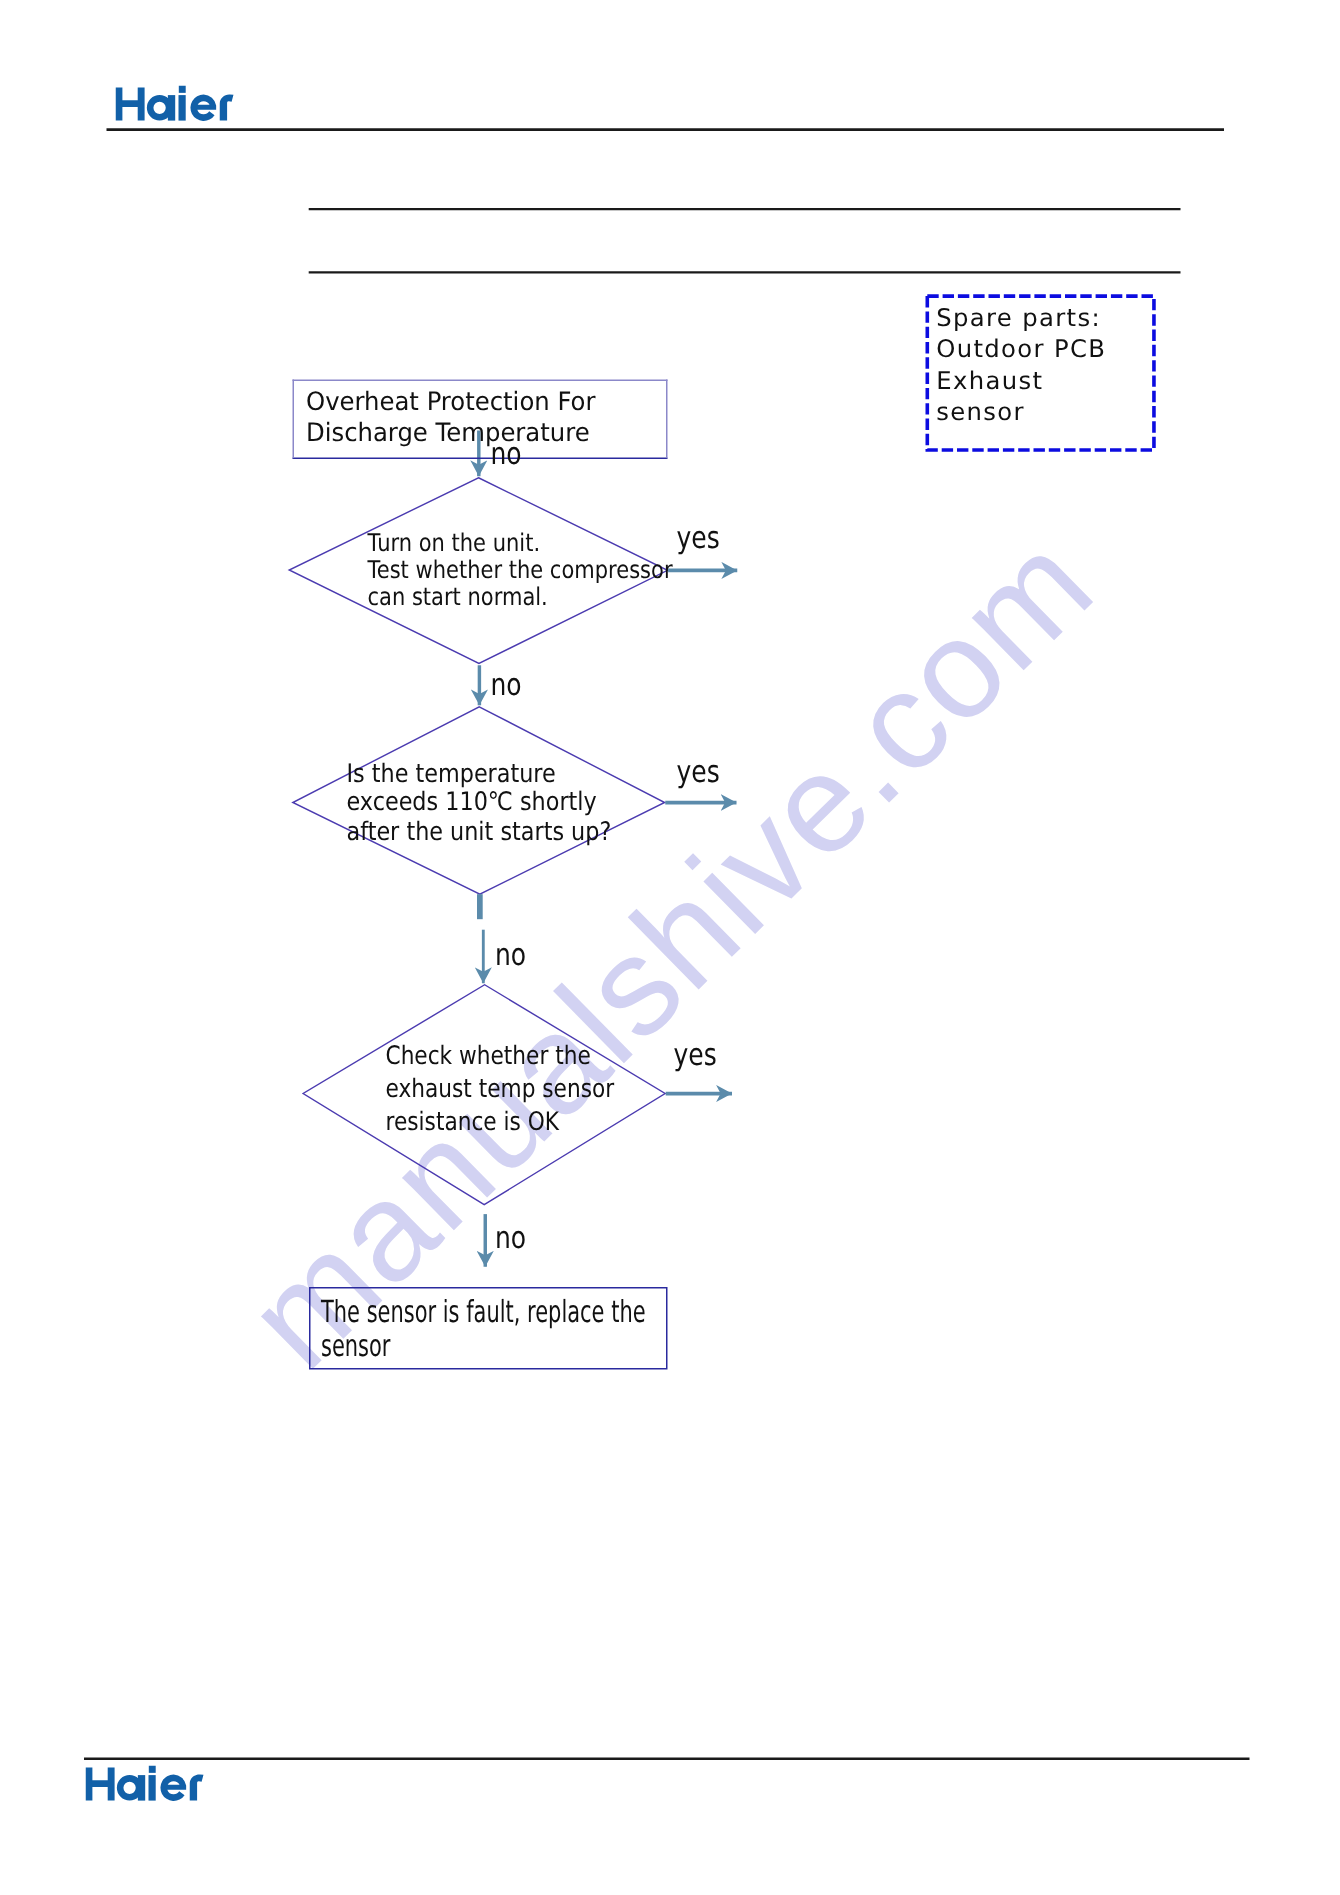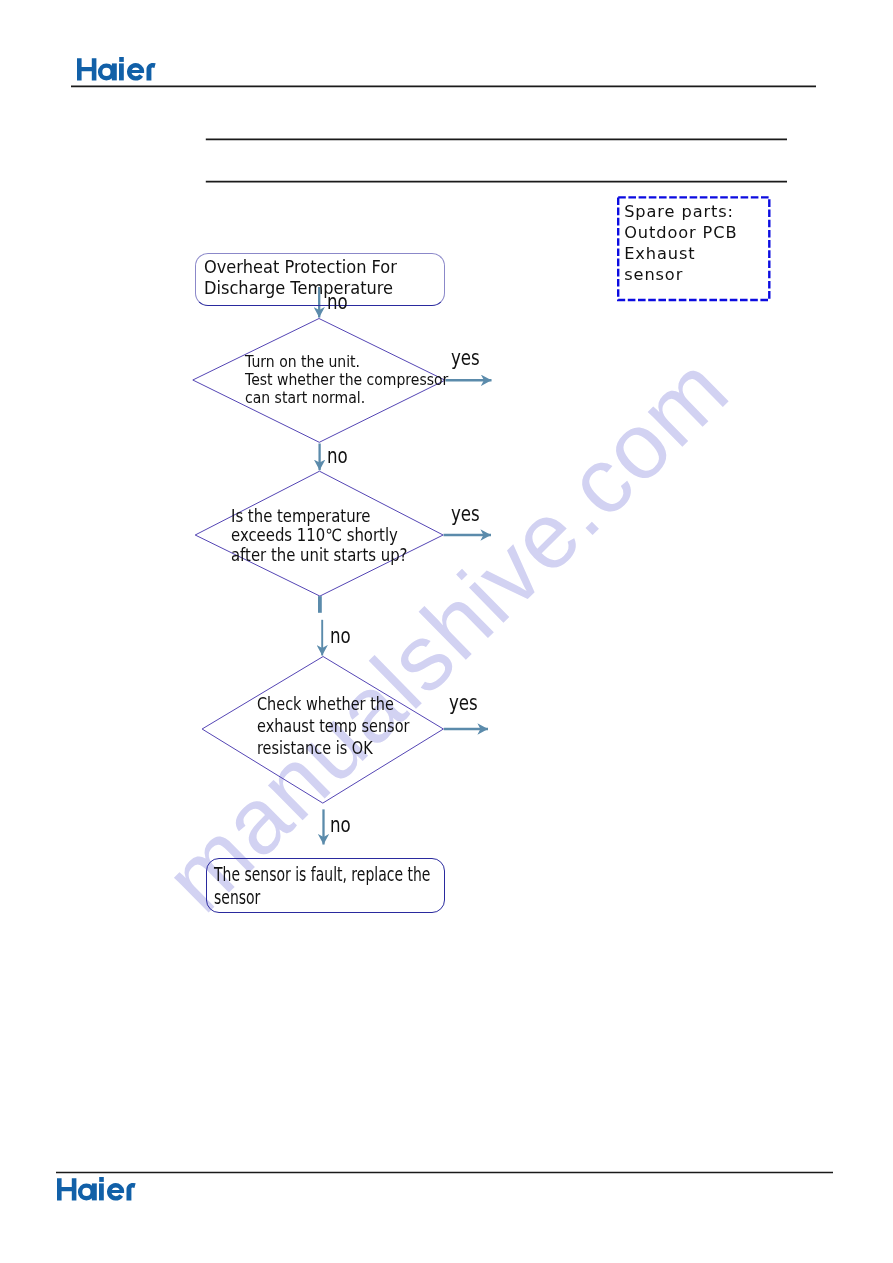--- a/index.html
+++ b/index.html
@@ -4,21 +4,21 @@
 <title>Haier Service Manual Page</title>
 <style>
   html,body{margin:0;padding:0;background:#ffffff;}
   body{width:893px;height:1263px;position:relative;overflow:hidden;
        font-family:"Liberation Sans",sans-serif;-webkit-font-smoothing:antialiased;}
   .page{position:absolute;left:0;top:0;width:893px;height:1263px;background:#fff;}
   .logo{position:absolute;}
   .wm{position:absolute;left:0;top:0;width:893px;height:1263px;pointer-events:none;}
   .fc{position:absolute;left:0;top:0;width:893px;height:1263px;}
   .rules{position:absolute;left:0;top:0;width:893px;height:1263px;}
-  .node{position:absolute;box-sizing:border-box;display:flex;align-items:center;border-radius:13px;}
+  .node{position:absolute;box-sizing:border-box;display:flex;align-items:center;}
   .box{border:1.2px solid #2a2a9e;background:transparent;}
   .box.lav{border-color:#8b88c9;}
   .txt{white-space:pre;color:#111;}
   .lbl{position:absolute;color:#111;white-space:pre;}
   .dia-txt{position:absolute;white-space:pre;color:#111;text-align:left;}
   
   .nar{font-family:"DejaVu Sans",sans-serif;transform-origin:left top;}
   .wide{font-family:"DejaVu Sans",sans-serif;}
 </style>
 </head>

